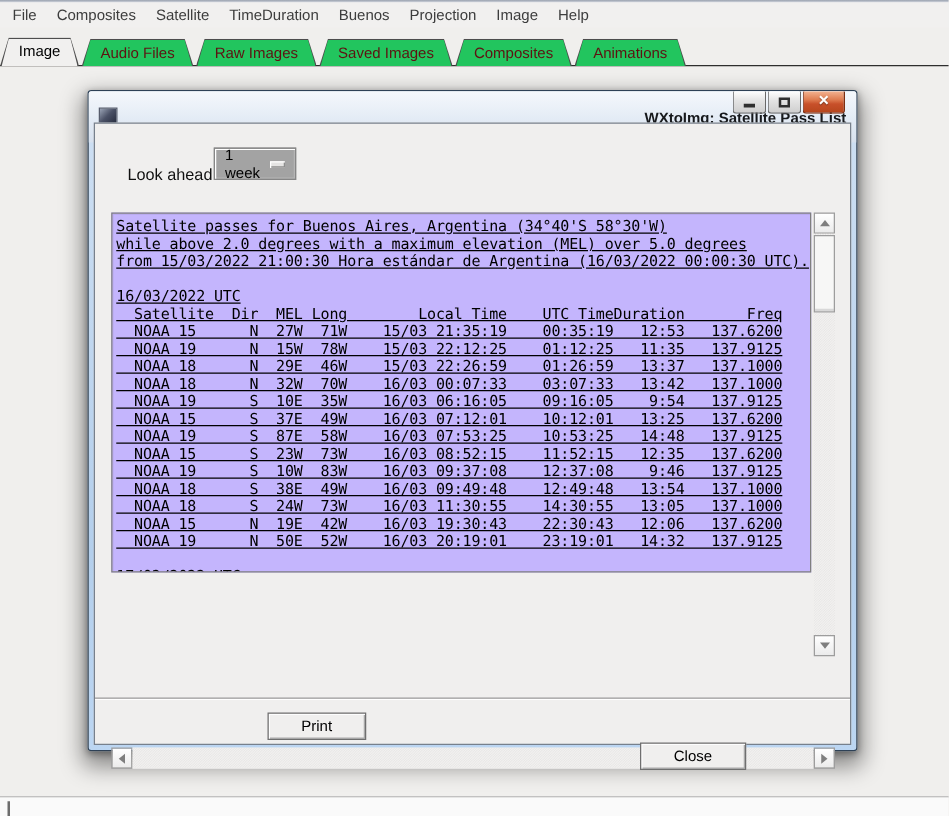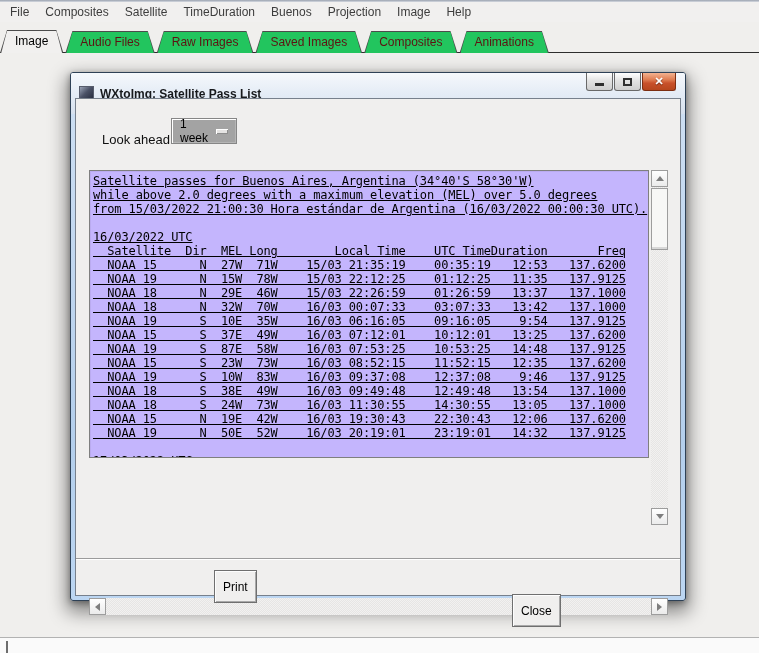--- a/index.html
+++ b/index.html
@@ -25,21 +25,21 @@
     background:#22c55e;color:#5e1212;font-size:12px;padding:0 14px;}
   .tab.active{z-index:3;height:23px;}
   .tab.active .tab-label{height:23px;background:#f1f0ef;color:#000;}
   
   .dialog{position:absolute;left:70px;top:72px;width:614px;height:527px;
     background:linear-gradient(#cfe0f3,#b4cfec 70%,#bcd6f2);
     border:1px solid #2e4156;border-radius:3px;
     box-shadow:0 8px 18px 4px rgba(0,0,0,.42),0 2px 6px rgba(0,0,0,.35);}
   .titlebar{position:absolute;left:0;top:0;right:0;height:41px;display:flex;align-items:center;
     padding:0 8px;background:linear-gradient(#f5f8fc,#e3ebf5 55%,#d7e1ee);
-    border-radius:2px 2px 0 0;}
+    border-radius:2px 2px 0 0;justify-content:space-between;}
   .title-icon{width:15px;height:15px;margin-right:6px;flex:0 0 auto;
     background:linear-gradient(135deg,#9aa3b5 0%,#4a5166 45%,#23283a 100%);
     border:1px solid #565c6c;box-sizing:border-box;}
   .title-text{font-size:12px;font-weight:700;color:#17191c;white-space:nowrap;}
   .win-buttons{position:absolute;top:0;right:9px;display:flex;}
   .win-btn{height:18px;margin-left:1px;border:1px solid #696969;border-top:none;
     border-radius:0 0 3px 3px;display:flex;align-items:center;justify-content:center;
     background:linear-gradient(#ffffff,#e3e3e3 45%,#cfcfcf);box-sizing:border-box;cursor:default;}
   .win-btn.b-min,.win-btn.b-max{width:27px;}
   .win-btn.b-close{width:34px;border-color:#7c2e12;
@@ -84,22 +84,22 @@
   .v-down{bottom:0;left:0;}
   .v-trough{position:absolute;left:0;top:17px;bottom:17px;width:17px;}
   .v-thumb{position:absolute;left:0;top:18px;width:17px;height:62px;box-sizing:border-box;
     background:#f7f7f6;border:1px solid #9d9d9d;box-shadow:inset 0 -2px 0 #d8d8d8;cursor:default;}
   .h-left{left:0;top:0;}
   .h-right{right:0;top:0;}
   .h-trough{position:absolute;top:0;left:17px;right:17px;height:17px;}
   
   .sep{position:absolute;left:0;right:0;top:459px;height:1px;background:#9b9b9b;
     box-shadow:0 1px 0 #ffffff;}
-  .dlg-btn{position:absolute;top:471px;height:33px;box-sizing:border-box;
-    background:#f0efee;border:1px solid #6f6f6f;padding:0 8px;
+  .dlg-btn{position:absolute;top:471px;height:22px;box-sizing:border-box;
+    background:#f0efee;border:1px solid #6f6f6f;padding:0 26px;
     box-shadow:inset 1px 1px 0 #fdfdfd,inset -1px -1px 0 #a9a9a9;
     font-family:"Liberation Sans",sans-serif;font-size:12px;color:#000;
     display:flex;align-items:center;cursor:default;}
   .btn-print{left:138px;}
   .btn-close{left:436px;margin-top:24px;}
   
   .bottom-line{position:absolute;left:0;top:637px;width:100%;height:1px;background:#b2b2b2;}
   .bottom-area{position:absolute;left:0;top:638px;width:100%;height:15px;background:#fafafa;}
   .bottom-tick{position:absolute;left:6px;top:641px;width:2px;height:12px;background:#6d6d6d;}
 </style>

